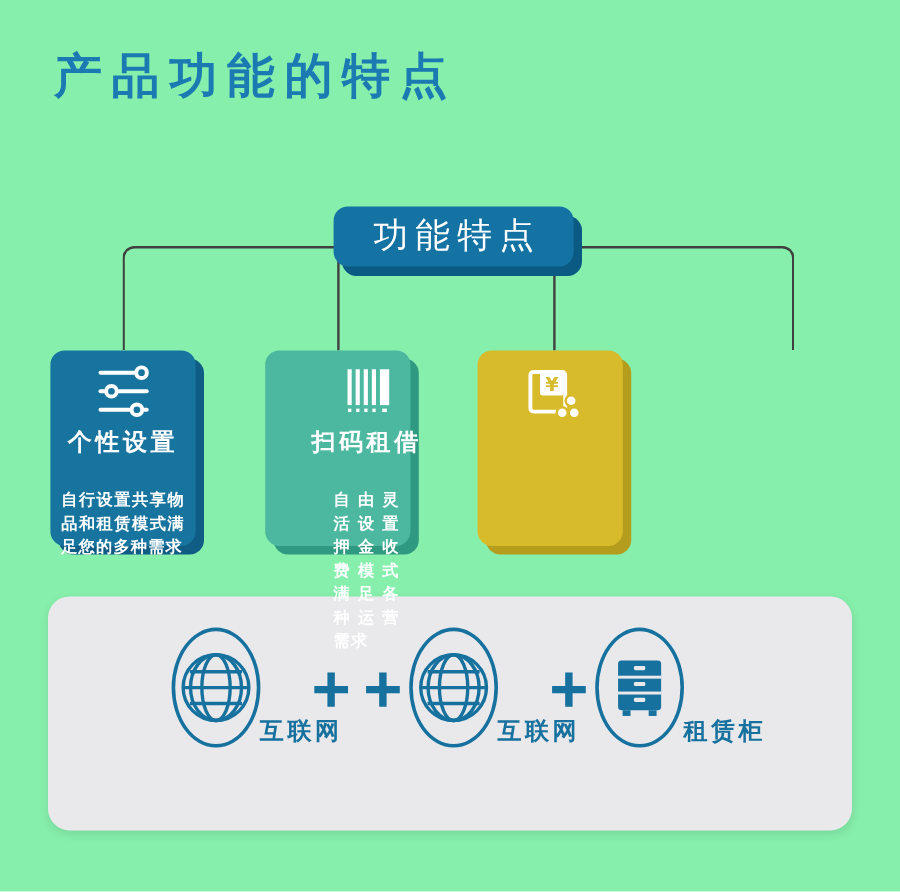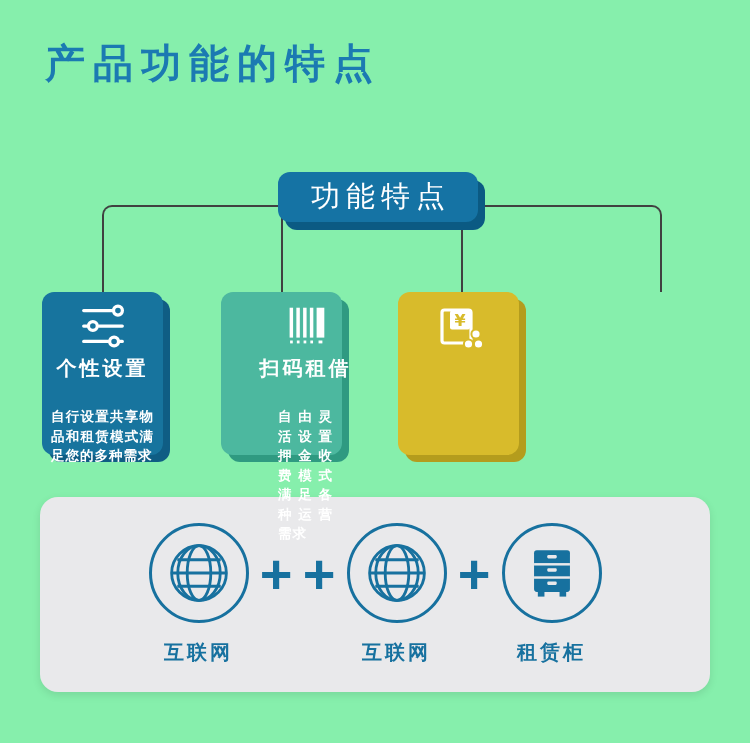--- a/index.html
+++ b/index.html
@@ -38,21 +38,21 @@
   .card .icon-wrap { height:60px; margin-top:8px; display:flex; align-items:center; justify-content:center; }
   .card .card-title { color:#fff; font-size:20px; font-weight:bold; letter-spacing:3px;
     white-space:nowrap; margin-top:1px; }
   .card .card-body { color:#fff; font-size:13.5px; font-weight:bold; line-height:1.45;
     letter-spacing:1px; margin-top:25px; padding:0 9px; text-align:justify; }
 
   
   .formula-panel { position:absolute; left:40px; top:497px; width:670px; height:195px;
     background:#e9e9eb; border-radius:18px; box-shadow:0 3px 8px rgba(0,0,0,0.10);
     display:flex; align-items:flex-start; justify-content:center; padding-top:26px; }
-  .formula-item { width:112px; display:flex; flex-direction:column; align-items:center; }
+  .formula-item { width:112px; display:flex; flex-direction:row; align-items:flex-end; }
   .circle-badge { width:100px; height:100px; border:3px solid #17719f; border-radius:50%;
     display:flex; align-items:center; justify-content:center; background:transparent; }
   .formula-label { margin-top:16px; font-size:20px; font-weight:bold; color:#17719f;
     letter-spacing:3px; white-space:nowrap; }
   .plus-sign { width:43px; height:100px; display:flex; align-items:center; justify-content:center;
     font-size:56px; font-weight:bold; color:#17719f; }
 </style>
 </head>
 <body>
 

